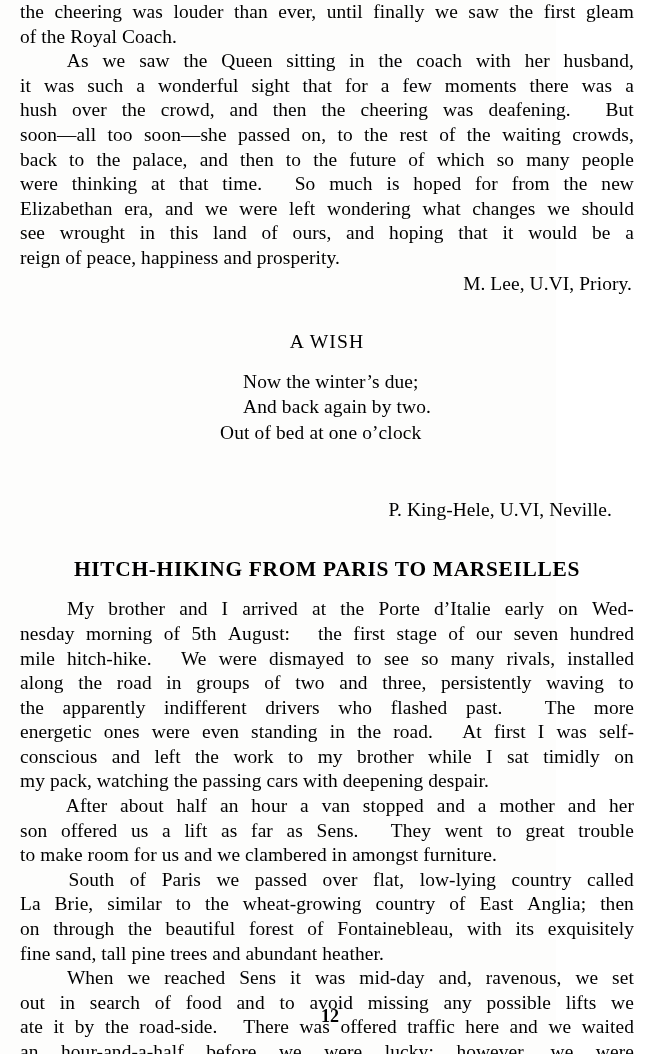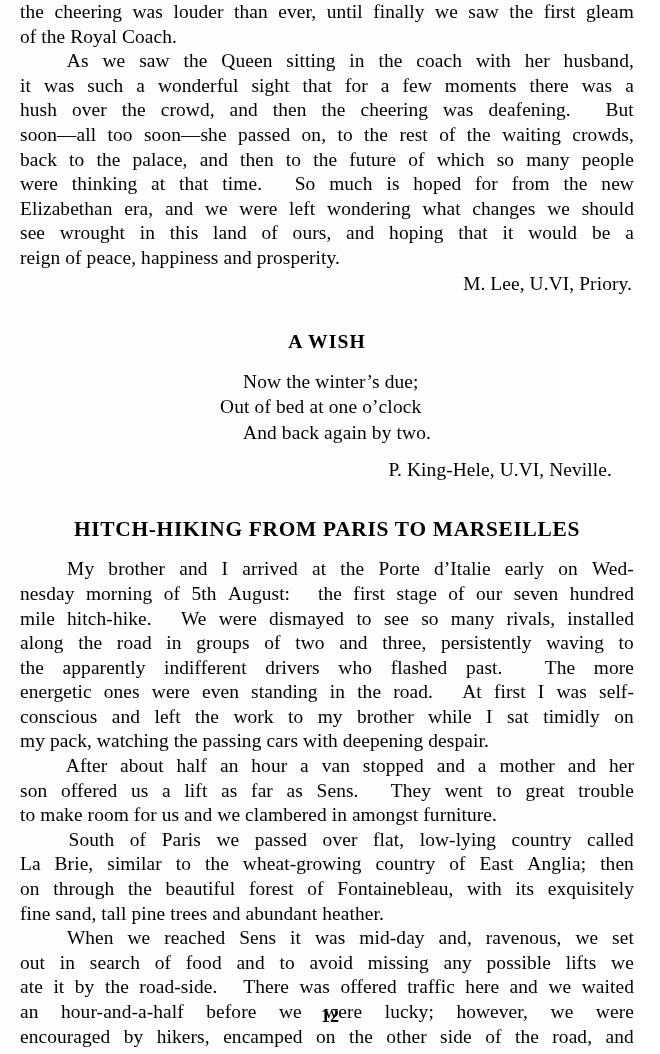--- a/index.html
+++ b/index.html
@@ -57,21 +57,21 @@
     flex: 0 0 auto;
   }
 
   .blank {
     height: 24.6px;
   }
   .blank.half { height: 12px; }
   .blank.big  { height: 30px; }
 
   .section-title {
-    font-weight: bold;
+    font-weight: normal;
     font-size: 19.6px;
     letter-spacing: 1.1px;
     text-align: center;
     height: 30px;
     line-height: 30px;
   }
   .article-title {
     font-weight: bold;
     font-size: 21.4px;
     letter-spacing: 0.7px;
@@ -92,21 +92,21 @@
 
   .byline {
     font-size: 19.4px;
     height: 26px;
     line-height: 26px;
     text-align: right;
     padding-right: 2px;
     letter-spacing: 0.1px;
     white-space: pre;
   }
-  .byline.inset { padding-right: 22px; }
+  .byline.inset { padding-right: 22px; margin-top: 40px; }
 
   .folio {
     position: absolute;
     left: 0;
     top: 1006px;
     width: 660px;
     text-align: center;
     font-weight: bold;
     font-size: 18px;
     font-family: Liberation Serif, serif;
@@ -135,22 +135,22 @@
     <div class="byline">M. Lee, U.VI, Priory.</div>
 
     <div class="blank big"></div>
 
     <div class="section-title">A WISH</div>
 
     <div class="blank half"></div>
 
     <div id="poem-body">
         <div class="poem-line i1">Now the winter’s due;</div>
+        <div class="poem-line i1">And back again by two.</div>
         <div class="poem-line i0">Out of bed at one o’clock</div>
-        <div class="poem-line i1">And back again by two.</div>
       </div>
 
     <div class="blank half"></div>
 
     <div class="byline inset">P. King-Hele, U.VI, Neville.</div>
 
     <div class="blank big"></div>
 
     <div class="article-title">HITCH-HIKING FROM PARIS TO MARSEILLES</div>
 

